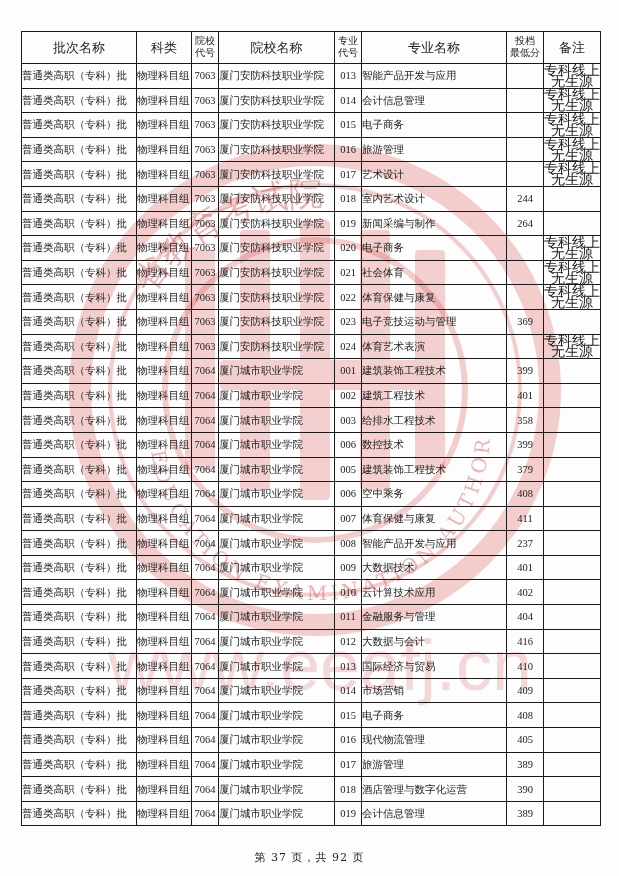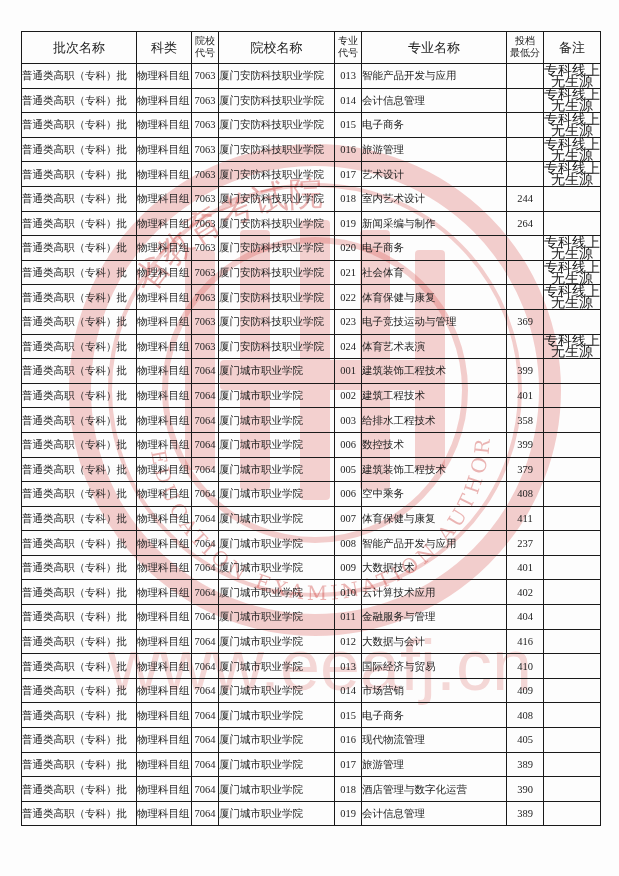--- a/index.html
+++ b/index.html
@@ -386,13 +386,14 @@
           <td class="num">7064</td>
           <td class="l">厦门城市职业学院</td>
           <td class="num">019</td>
           <td class="l">会计信息管理</td>
           <td class="num">389</td>
           <td class="note"></td>
         </tr>
       </tbody>
   </table>
 
+  <div class="footer">第 37 页，共 92 页</div>
 </div>
 
 </body></html>

